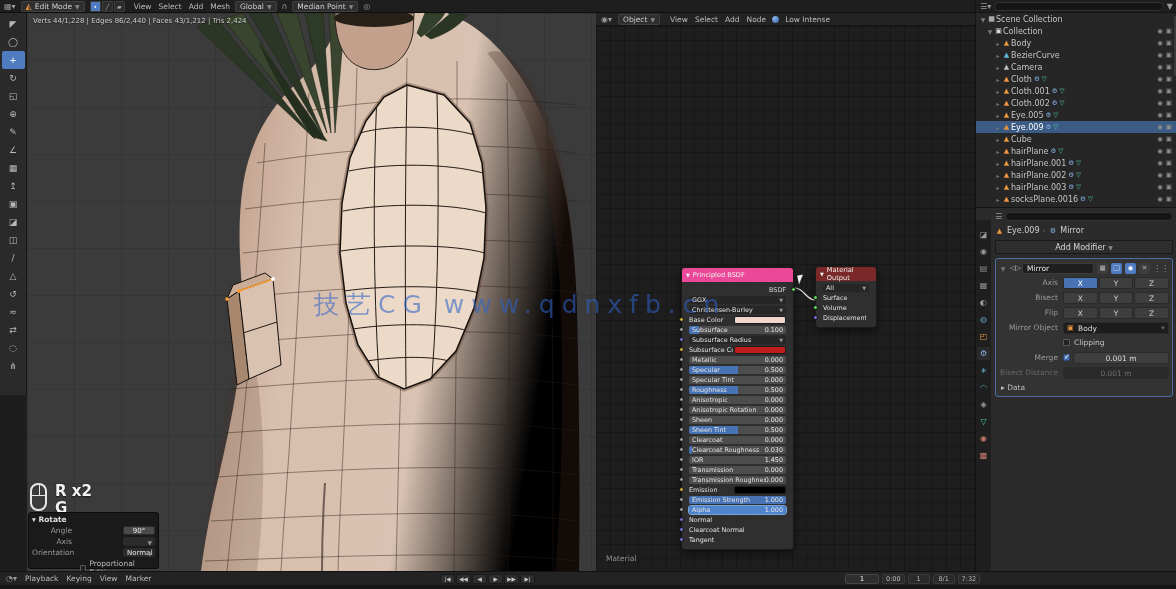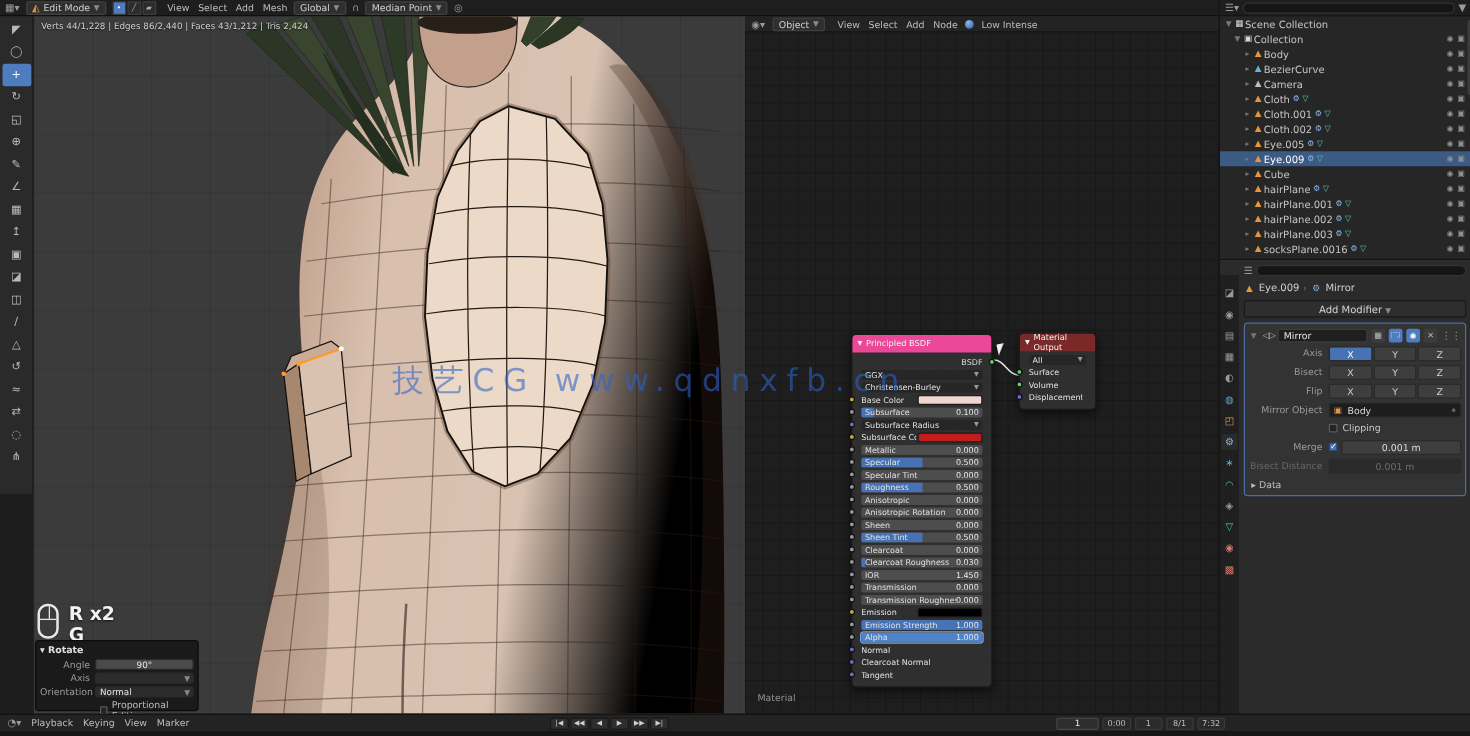--- a/index.html
+++ b/index.html
@@ -30,23 +30,23 @@
     background-image:linear-gradient(rgba(0,0,0,.10) 1px,transparent 1px),linear-gradient(90deg,rgba(0,0,0,.10) 1px,transparent 1px);
     background-size:47px 47px; overflow:hidden; }
   #vp-stats { position:absolute; left:6px; top:4px; font-size:7px; color:#cfcfcf; text-shadow:0 1px 1px rgba(0,0,0,.6); }
   #screencast { position:absolute; left:3px; top:470px; display:flex; gap:8px; align-items:flex-start; }
   #mouse-icon { width:17px; height:28px; border:2px solid #e8e8e8; border-radius:8px; position:relative; }
   #mouse-icon:before { content:""; position:absolute; left:50%; top:0; width:1px; height:10px; background:#e8e8e8; }
   #mouse-icon:after { content:""; position:absolute; left:0; right:0; top:10px; height:1px; background:#e8e8e8; }
   .sc-keys { color:#f2f2f2; font-size:15px; font-weight:bold; line-height:17px; text-shadow:0 1px 2px rgba(0,0,0,.7); }
   #op-panel { position:absolute; left:1px; top:499px; width:131px; height:57px; background:rgba(25,25,25,.96); border:1px solid #0c0c0c; border-radius:3px; font-size:7.5px; padding:2px 3px; z-index:5; }
   #op-title { color:#e0e0e0; font-weight:bold; margin-bottom:2px; }
-  .op-row { display:flex; align-items:center; height:10px; margin-bottom:1px; }
+  .op-row { display:flex; align-items:flex-start; height:10px; margin-bottom:1px; }
   .op-label { width:44px; text-align:right; padding-right:4px; color:#9a9a9a; }
-  .op-field { flex:1; background:#4a4a4a; border:1px solid #2a2a2a; border-radius:2px; height:9px; color:#e8e8e8; text-align:center; line-height:8px; font-size:7px; position:relative; }
+  .op-field { flex:1; background:#4a4a4a; border:1px solid #2a2a2a; border-radius:2px; height:9px; color:#e8e8e8; text-align:center; line-height:8px; font-size:7px; position:relative;margin-left:47px; }
   .op-field.dd { background:#2c2c2c; text-align:left; padding-left:3px; }
   .op-field .chev { position:absolute; right:2px; top:1px; }
   .op-check { display:flex; align-items:center; gap:3px; margin-left:48px; color:#bdbdbd; }
   .cbx { width:7px; height:7px; border:1px solid #5a5a5a; background:#232323; border-radius:1px; display:inline-block; }
 
   
   #node-editor { position:absolute; left:596px; top:13px; width:379px; height:558px; background:#1e1e1e; }
   #ne-header { height:13px; background:#232323; border-bottom:1px solid #141414; display:flex; align-items:center; gap:6px; padding:0 5px; font-size:7.5px; color:#bdbdbd; }
   .matdot { width:7px; height:7px; border-radius:50%; background:radial-gradient(circle at 35% 30%, #8fb8f0, #2d5aa0); display:inline-block; }
   #ne-canvas { position:absolute; left:0; top:13px; right:0; bottom:0;

